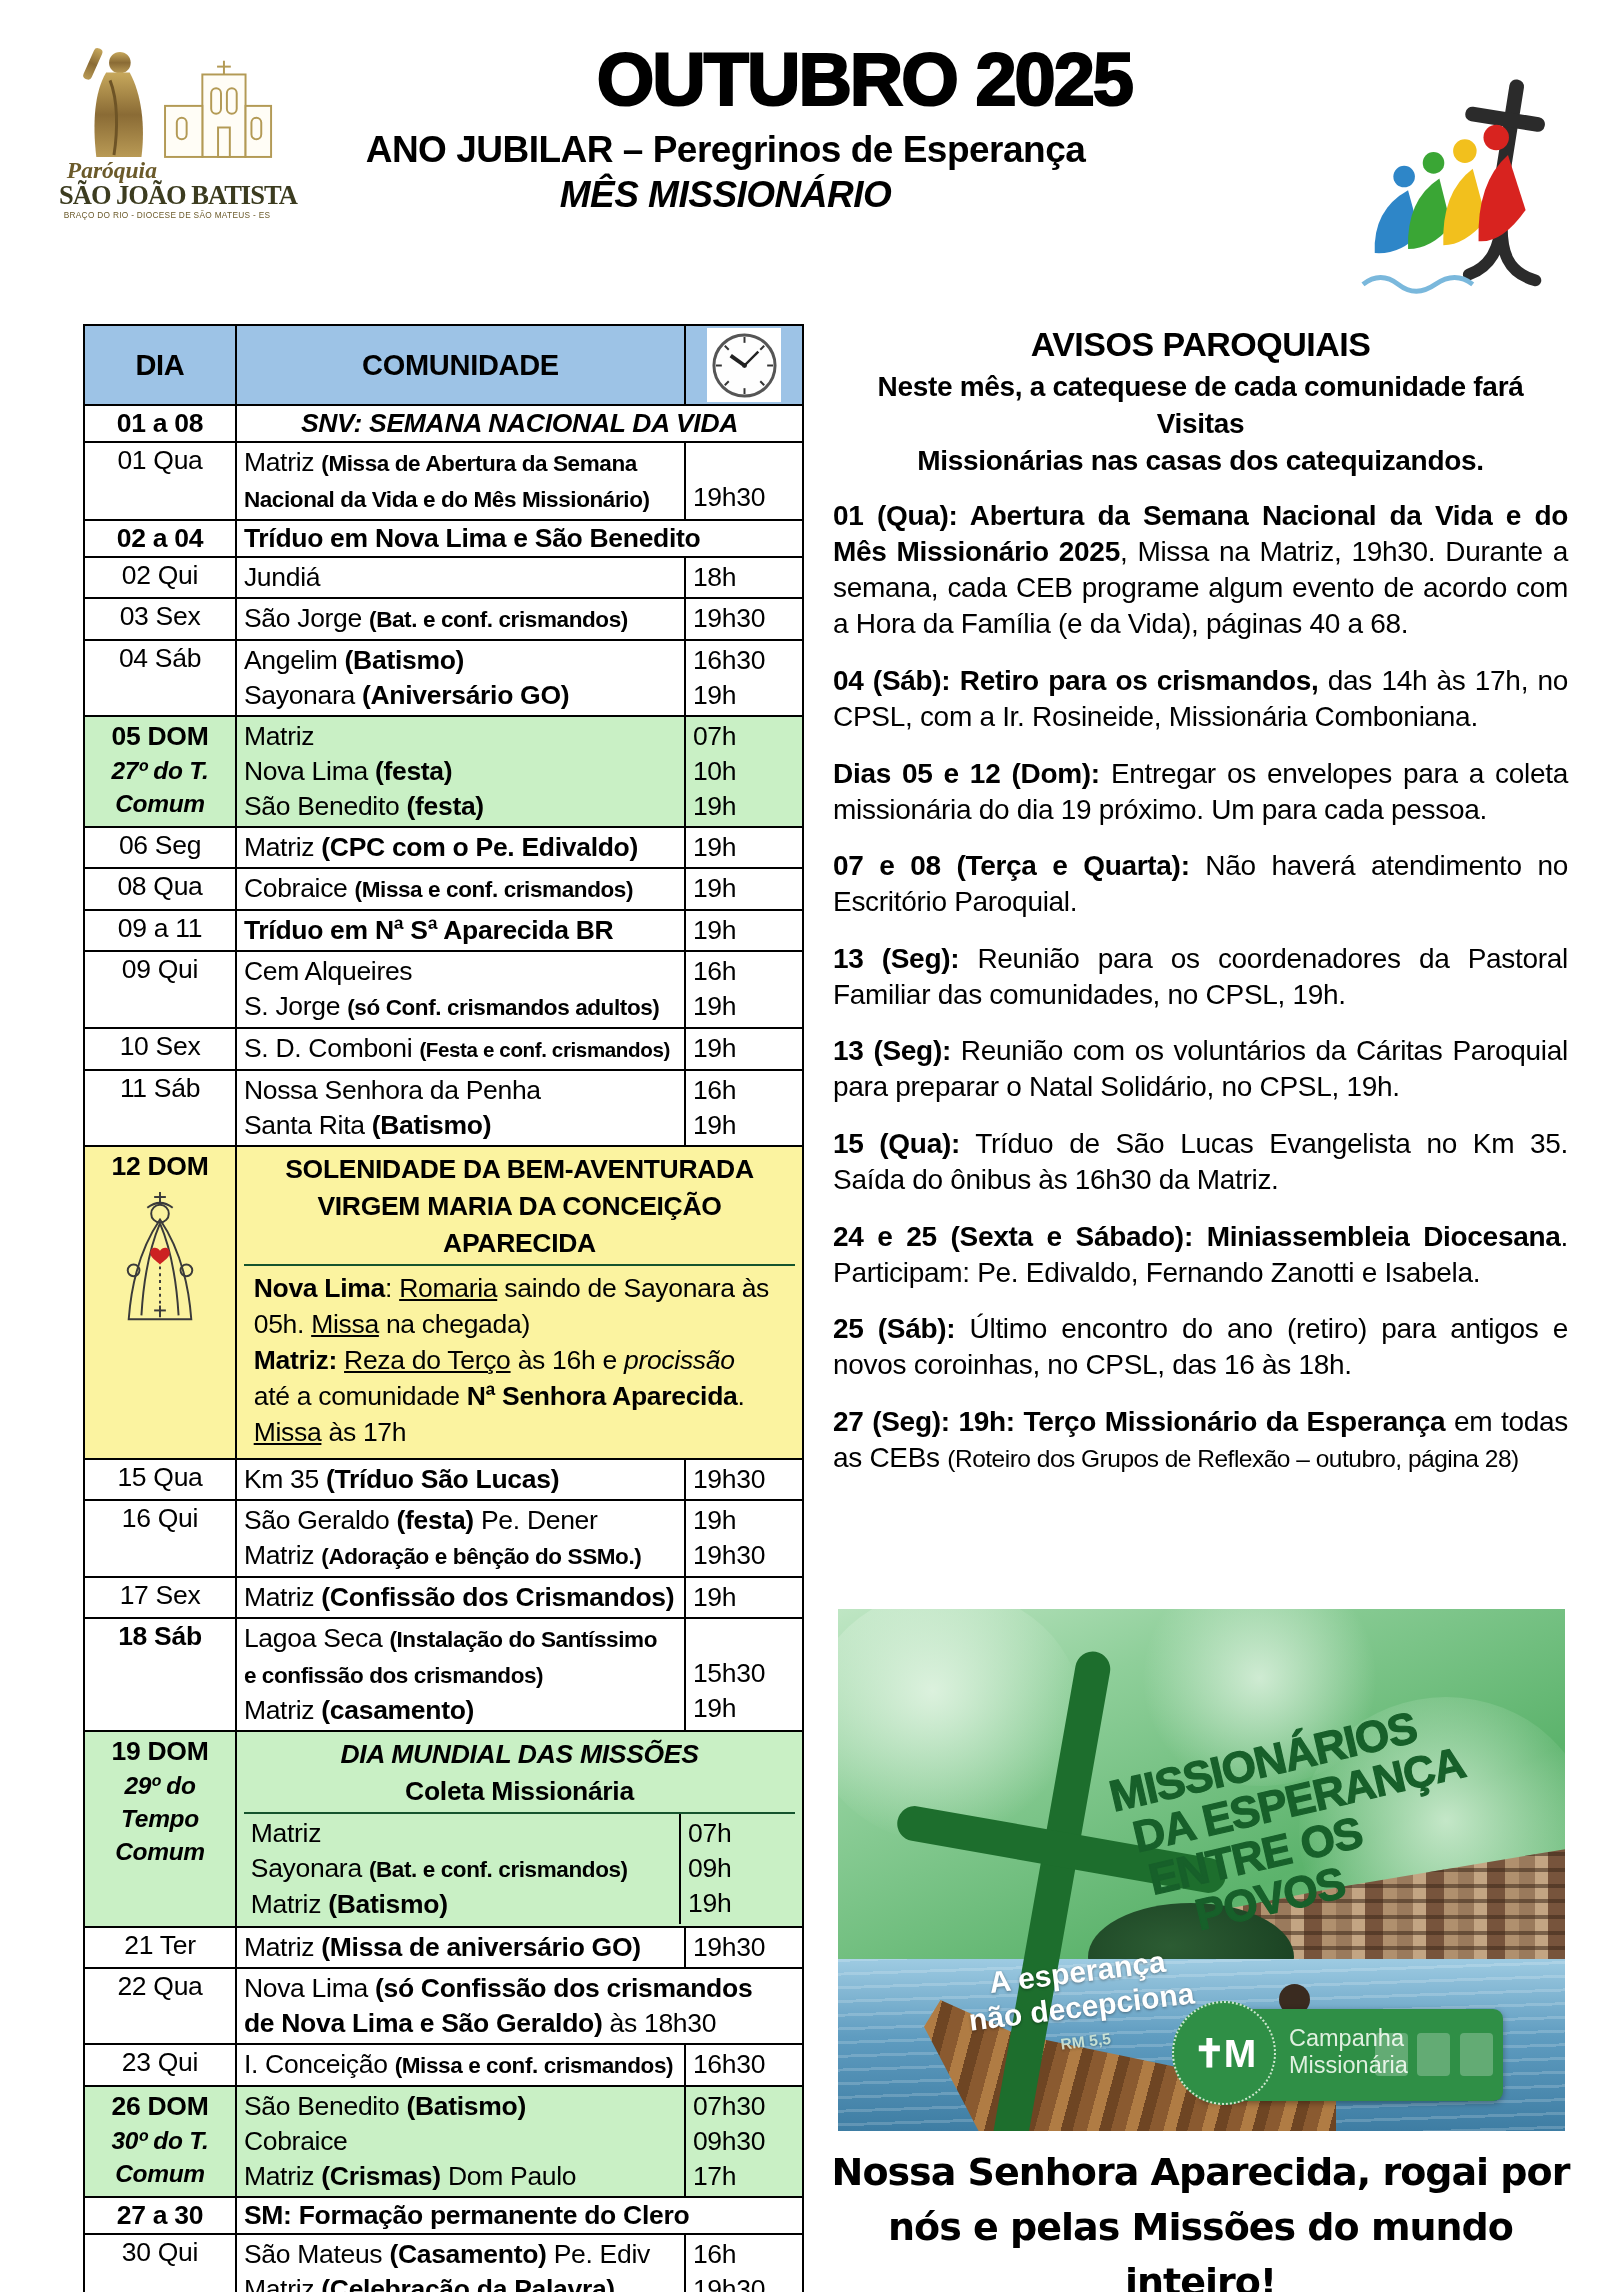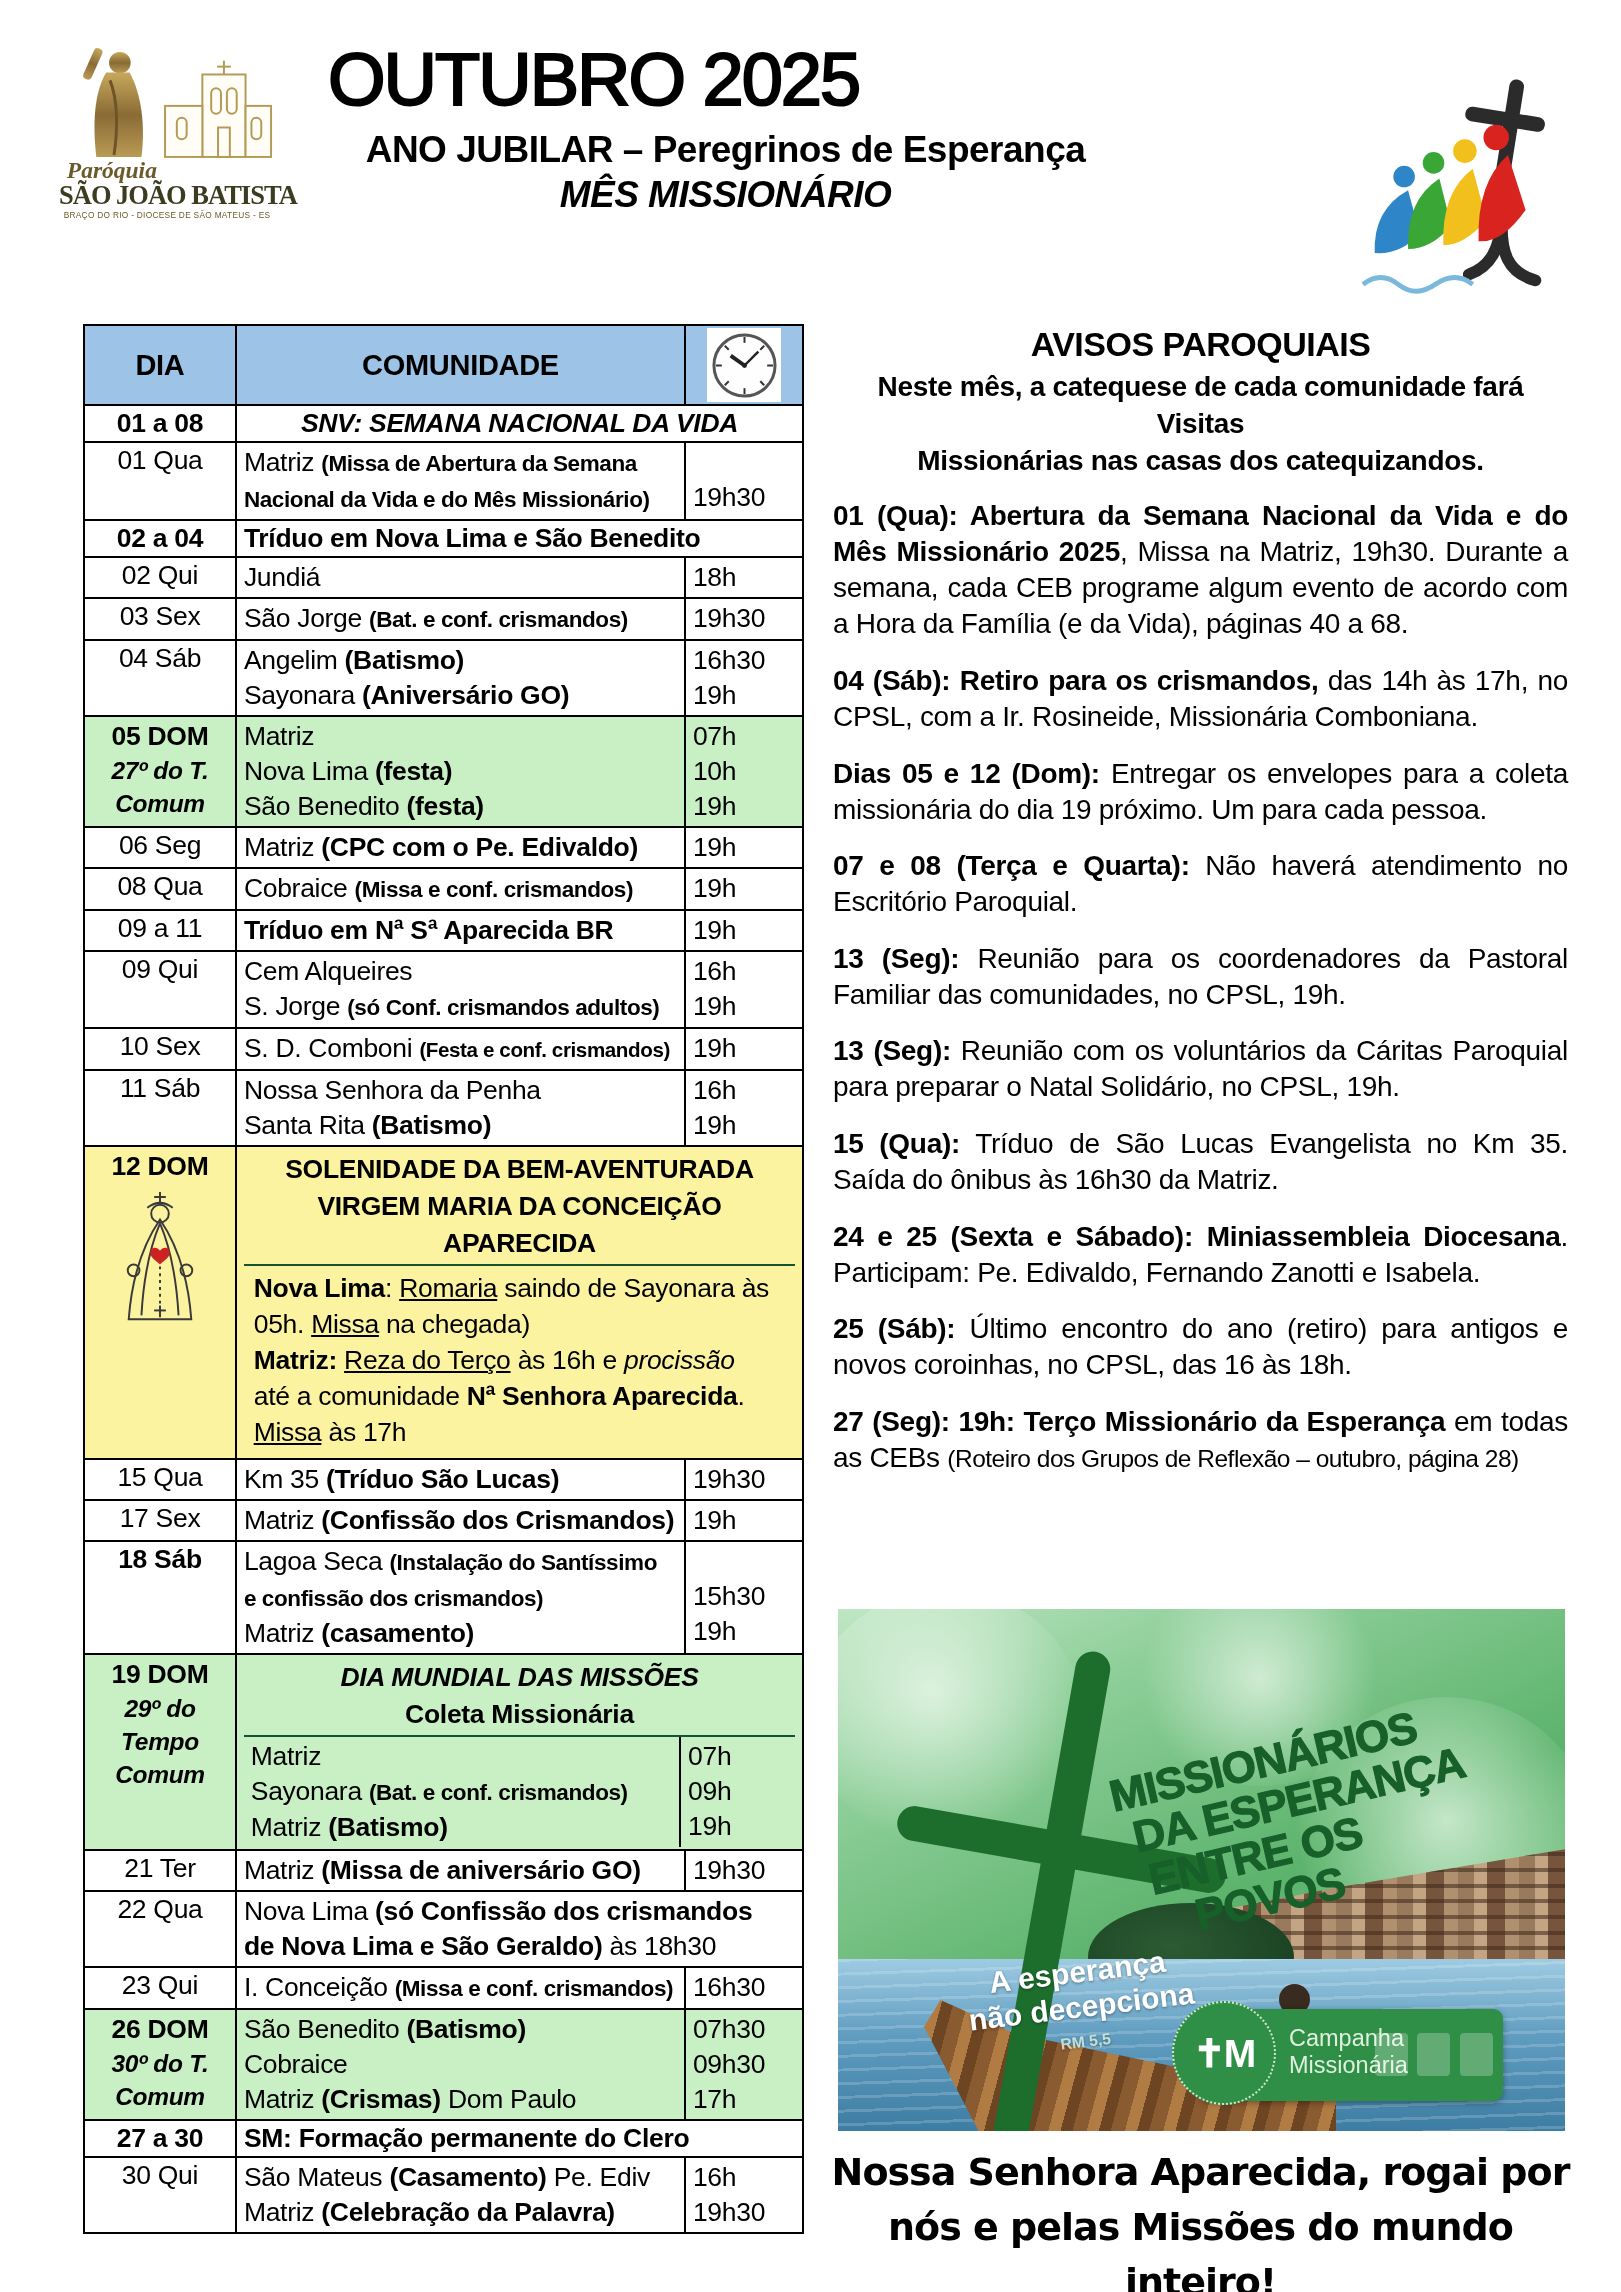--- a/index.html
+++ b/index.html
@@ -5,22 +5,22 @@
   html,body{margin:0;padding:0;background:#fff;}
   .page{position:relative;width:1621px;height:2293px;background:#fff;overflow:hidden;
         font-family:"Liberation Sans",sans-serif;color:#000;}
   
   .parish-logo{position:absolute;left:59px;top:41px;width:216px;height:186px;}
   .plogo-script{position:absolute;left:7.8px;top:116px;font-family:"Liberation Serif",serif;
       font-style:italic;font-weight:bold;font-size:23.5px;color:#6b5a2a;}
   .plogo-name{position:absolute;left:0;top:139px;width:216px;text-align:center;
       font-family:"Liberation Serif",serif;font-weight:bold;font-size:26.5px;color:#3c3c20;letter-spacing:-1px;white-space:nowrap;}
   .plogo-sub{position:absolute;left:0;top:169px;width:216px;text-align:center;font-size:8.3px;color:#6b5a2a;letter-spacing:0.3px;}
-  .main-title{position:absolute;left:328px;top:37px;width:823px;text-align:left;
-      font-size:74px;font-weight:normal;-webkit-text-stroke:2.2px #000;letter-spacing:-2px;}
+  .main-title{position:absolute;left:309px;top:37px;width:823px;text-align:right;
+      font-size:74px;font-weight:bold;-webkit-text-stroke:2.2px #000;letter-spacing:-2px;}
   .sub-title{position:absolute;left:314px;top:129px;width:823px;text-align:center;
       font-size:37px;font-weight:bold;letter-spacing:-0.5px;}
   .sub-title2{position:absolute;left:314px;top:174px;width:823px;text-align:center;
       font-size:37px;font-weight:bold;font-style:italic;letter-spacing:-0.5px;}
   .jubilee-logo{position:absolute;left:1353px;top:61px;width:211px;height:240px;}
   
   table.cal{position:absolute;left:83px;top:324px;width:718px;border-collapse:collapse;
       table-layout:fixed;font-size:26.5px;letter-spacing:-0.3px;}
   table.cal td,table.cal th{border:2px solid #000;vertical-align:top;padding:2px 6.9px;}
   table.cal th{background:#9DC3E6;font-size:29px;font-weight:bold;vertical-align:middle;height:73px;text-align:center;padding:2px;}
@@ -371,20 +371,31 @@
     <tr>
       <td class="day">15 Qua</td>
       <td>
             <div class="ln"><span>Km 35 </span><span class="b">(Tríduo São Lucas)</span></div>
           </td>
       <td class="tm">
             <div class="ln">19h30</div>
           </td>
     </tr>
 
+    <tr>
+      <td class="day">16 Qui</td>
+      <td>
+        <div class="ln"><span>São Geraldo </span><span class="b">(festa)</span><span> Pe. Dener</span></div>
+        <div class="ln"><span>Matriz </span><span class="smb">(Adoração e bênção do SSMo.)</span></div>
+      </td>
+      <td class="tm">
+        <div class="ln">19h</div>
+        <div class="ln">19h30</div>
+      </td>
+    </tr>
 
     <tr>
       <td class="day">17 Sex</td>
       <td>
             <div class="ln"><span>Matriz </span><span class="b">(Confissão dos Crismandos)</span></div>
           </td>
       <td class="tm">
             <div class="ln">19h</div>
           </td>
     </tr>

